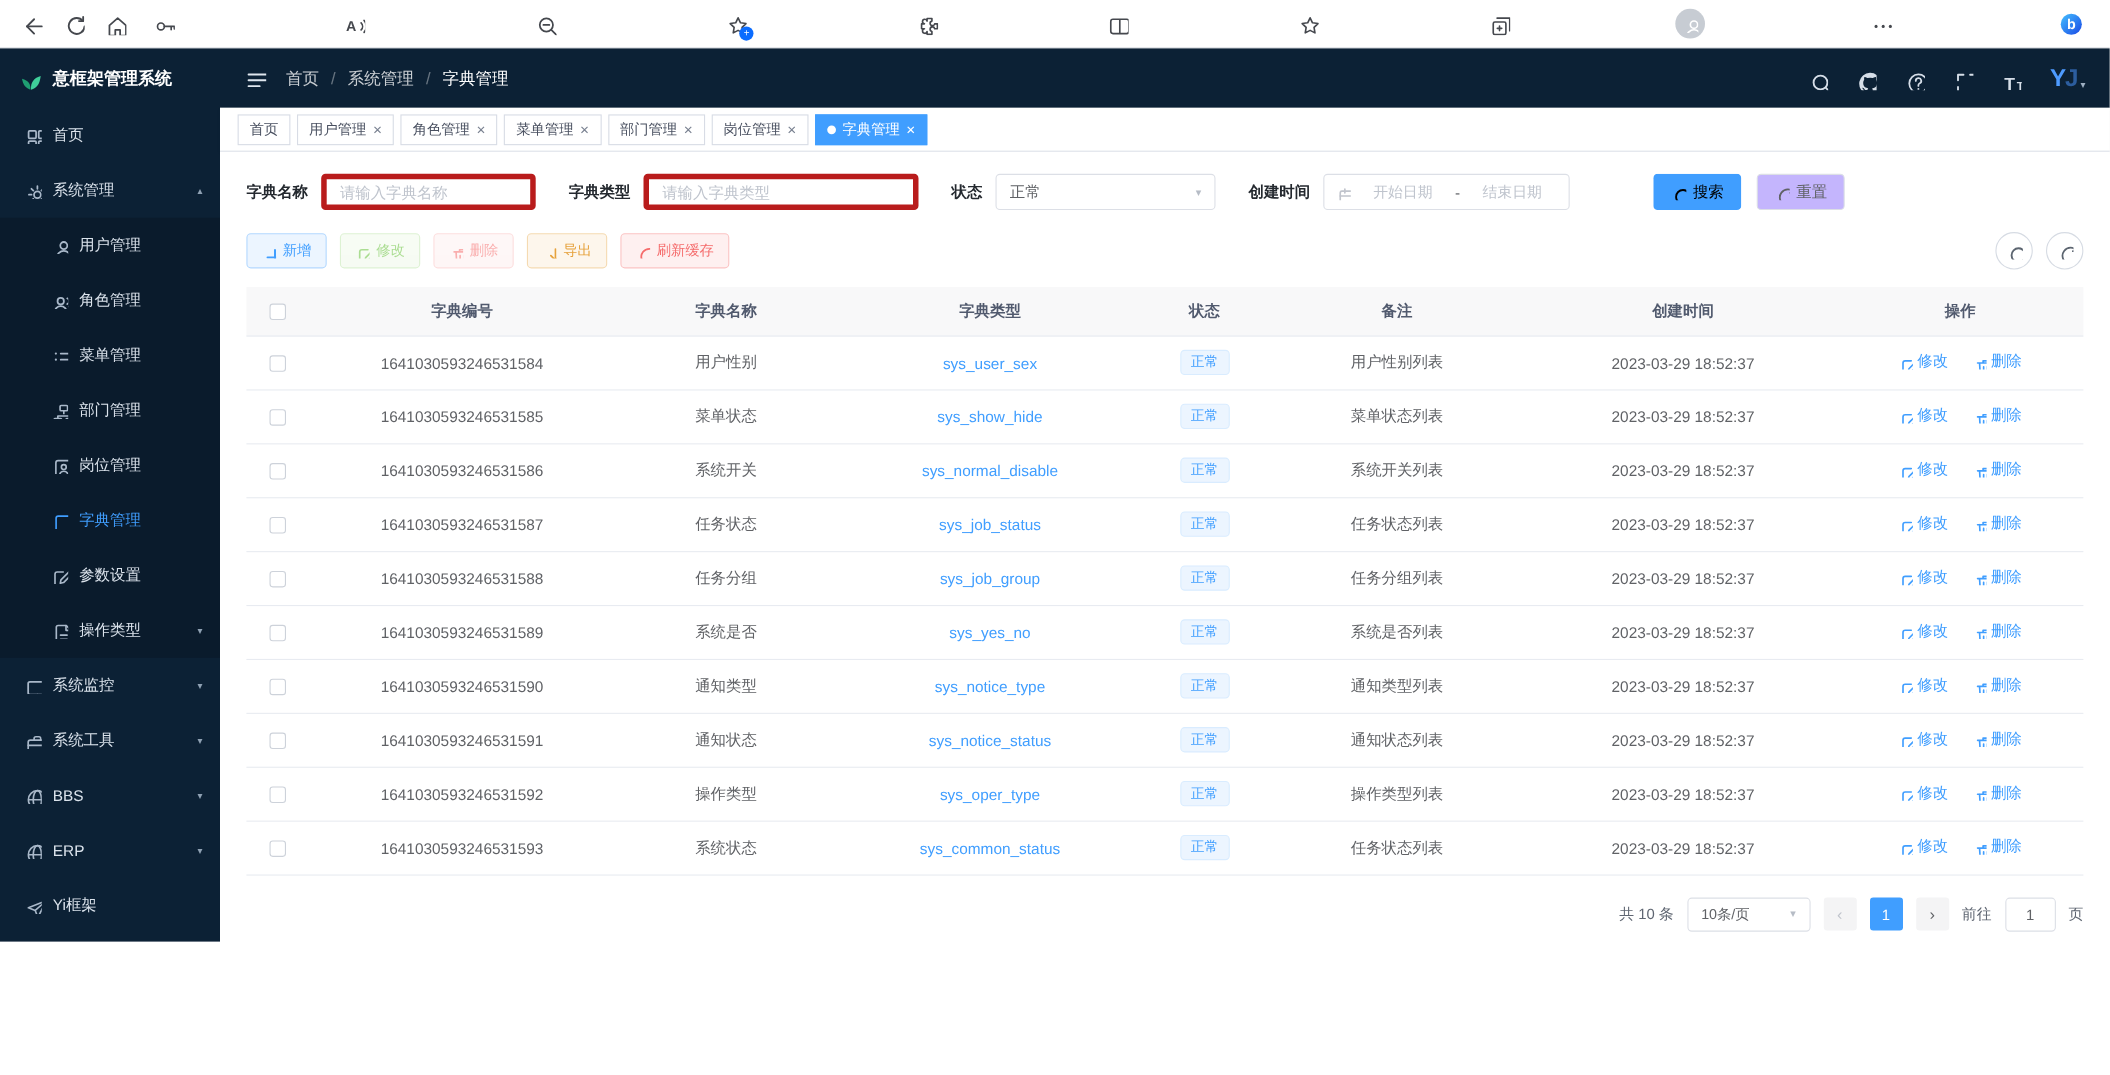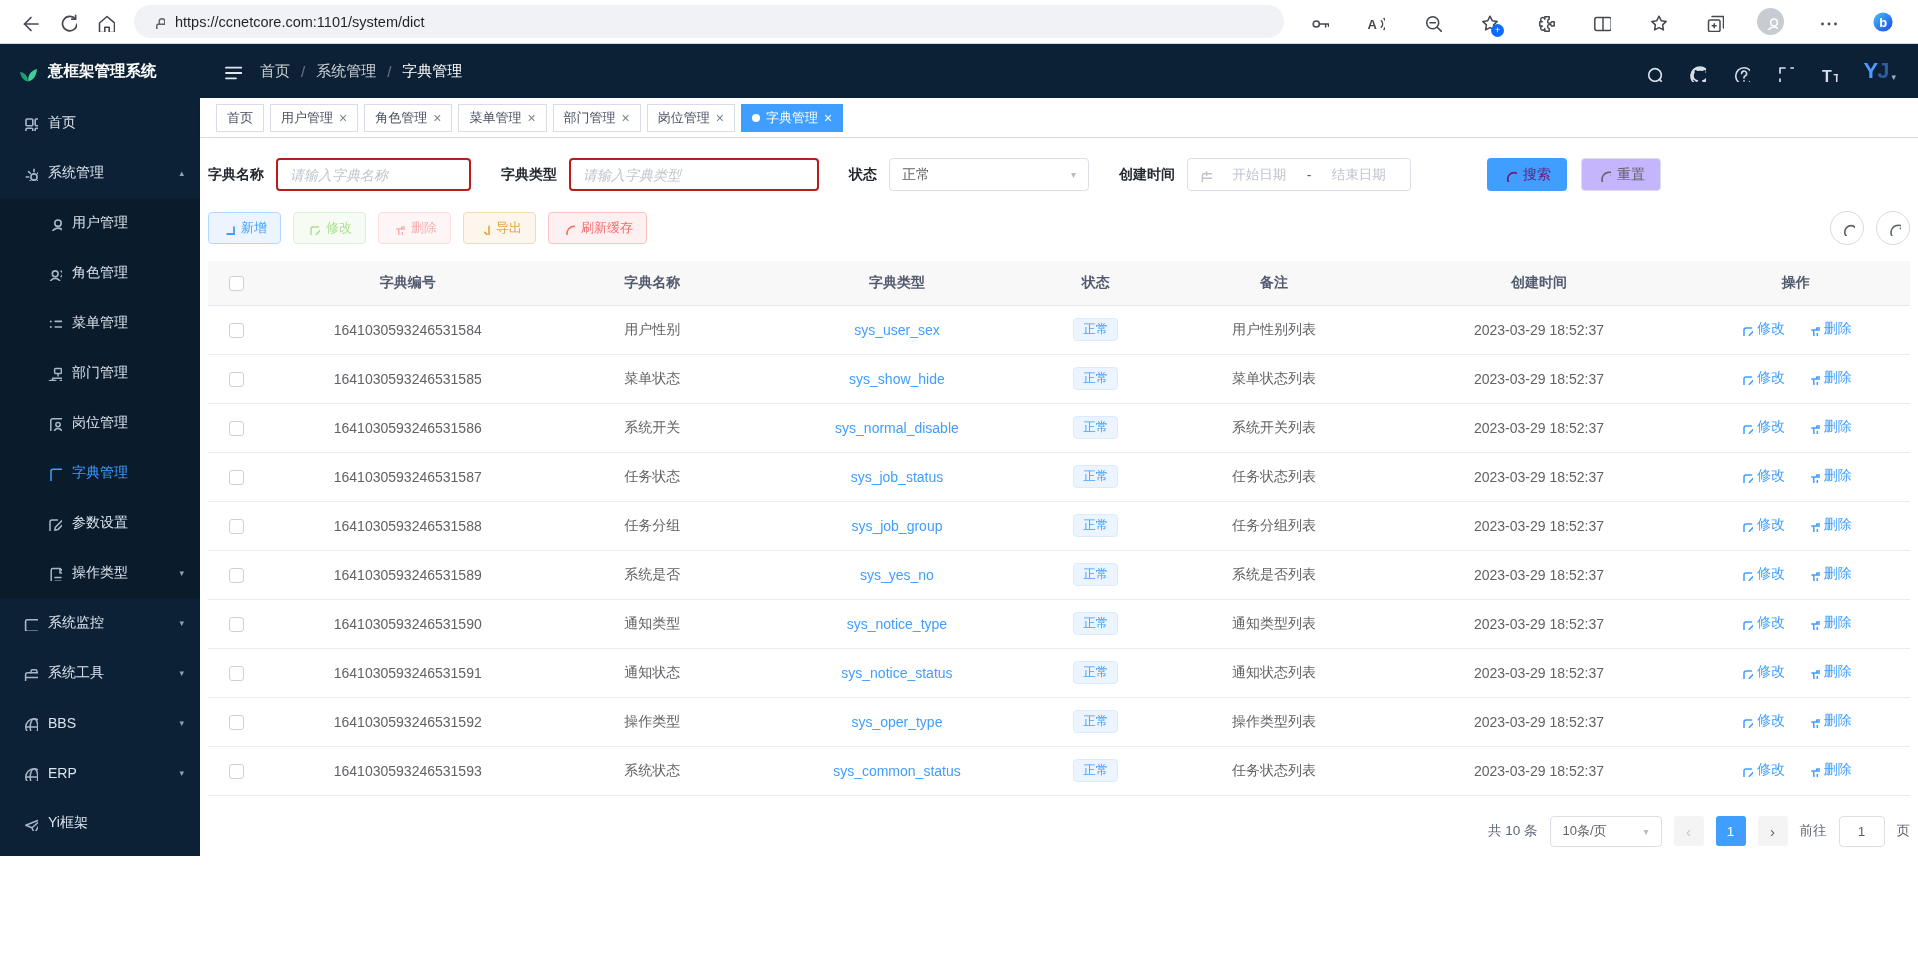--- a/index.html
+++ b/index.html
@@ -60,37 +60,37 @@
 
   
   .tags{height:40px;background:#fff;display:flex;align-items:center;gap:6px;padding:0 16px;border-bottom:1px solid #d8dce5;box-shadow:0 1px 3px rgba(0,21,41,.08);flex:0 0 auto;}
   .tab{height:28px;display:inline-flex;align-items:center;gap:6px;padding:0 10px;border:1px solid #d8dce5;background:#fff;color:#495060;font-size:13px;cursor:pointer;white-space:nowrap;}
   .tclose{font-size:14px;color:#7a8291;line-height:1;}
   .tab.active{background:var(--accent);border-color:var(--accent);color:#fff;}
   .tab.active .tclose{color:#fff;}
   .tdot{width:8px;height:8px;border-radius:50%;background:#fff;}
 
   
-  .content{flex:1;background:#fff;padding:20px 8px 0;overflow:hidden;}
+  .content{flex:1;background:#fff;padding:20px 24px 0;overflow:hidden;}
 
   .filter{display:flex;align-items:center;font-size:14px;}
   .fgroup{display:flex;align-items:center;margin-right:30px;}
   .flabel{font-weight:700;color:#24292f;margin-right:12px;white-space:nowrap;}
-  .finput{height:33px;border:2px solid #b91c1c;border-radius:4px;padding:0 12px;font-size:14px;color:#0f766e;outline:none;background:#fff;font-style:italic;}
+  .finput{height:33px;border:5px solid #b91c1c;border-radius:4px;padding:0 12px;font-size:14px;color:#0f766e;outline:none;background:#fff;}
   .finput::placeholder{color:#bfc4cd;}
   .w195{width:195px}.w250{width:250px}.w200{width:200px}
   .fselect{height:33px;border:1px solid #dcdfe6;border-radius:4px;padding:0 12px;display:flex;align-items:center;justify-content:space-between;color:#606266;cursor:pointer;background:#fff;}
   .scaret{color:#b6bcc6;font-size:10px;margin-left:8px;}
   .fdate{width:224px;height:33px;border:1px solid #dcdfe6;border-radius:4px;display:flex;align-items:center;gap:6px;padding:0 10px;color:#bfc4cd;background:#fff;cursor:pointer;}
   .fdate .cal{color:#c0c4cc;flex:0 0 auto;}
   .ph{flex:1;text-align:center;font-size:13.5px;white-space:nowrap;}
   .dsep{color:#606266;}
 
   .btn{display:inline-flex;align-items:center;gap:6px;height:33px;padding:0 15px;border-radius:4px;border:1px solid transparent;font-size:14px;cursor:pointer;background:#c4b5fd;white-space:nowrap;}
-  .btn-primary{background:var(--accent);color:#701a75;}
+  .btn-primary{background:var(--accent);color:#000000;}
   .btn-default{border-color:#dcdfe6;color:#606266;}
   .ml-lg{margin-left:46px;} .ml-sm{margin-left:14px;}
 
   .toolbar{margin-top:20px;display:flex;align-items:center;gap:12px;font-family:Liberation Serif, serif;}
   .btn-sm{height:32px;padding:0 13px;font-size:13px;}
   .plain-primary{background:#ecf5ff;border-color:#b3d8ff;color:#409eff;}
   .plain-success{background:#f0f9eb;border-color:#c2e7b0;color:#67c23a;}
   .plain-danger{background:#fef0f0;border-color:#fbc4c4;color:#f56c6c;}
   .plain-warning{background:#fdf6ec;border-color:#f5dab1;color:#e6a23c;}
   .disabled{opacity:.55;cursor:not-allowed;}
@@ -299,26 +299,20 @@
   <button class="bbtn">
       <svg class="ic ic20">
         <use href="#i-reload"></use>
       </svg>
     </button>
   <button class="bbtn">
       <svg class="ic ic20">
         <use href="#i-home"></use>
       </svg>
     </button>
-  <div class="omnibox">
-    <svg class="ic ic15 dim">
-        <use href="#i-lock"></use>
-      </svg>
-    <span class="url">https://ccnetcore.com:1101/system/dict</span>
-  </div>
   <div class="bicons">
     <span class="bi">
         <svg class="ic ic20">
           <use href="#i-key"></use>
         </svg>
       </span>
     <span class="bi">
         <svg class="ic ic20">
           <use href="#i-readaloud"></use>
         </svg>

